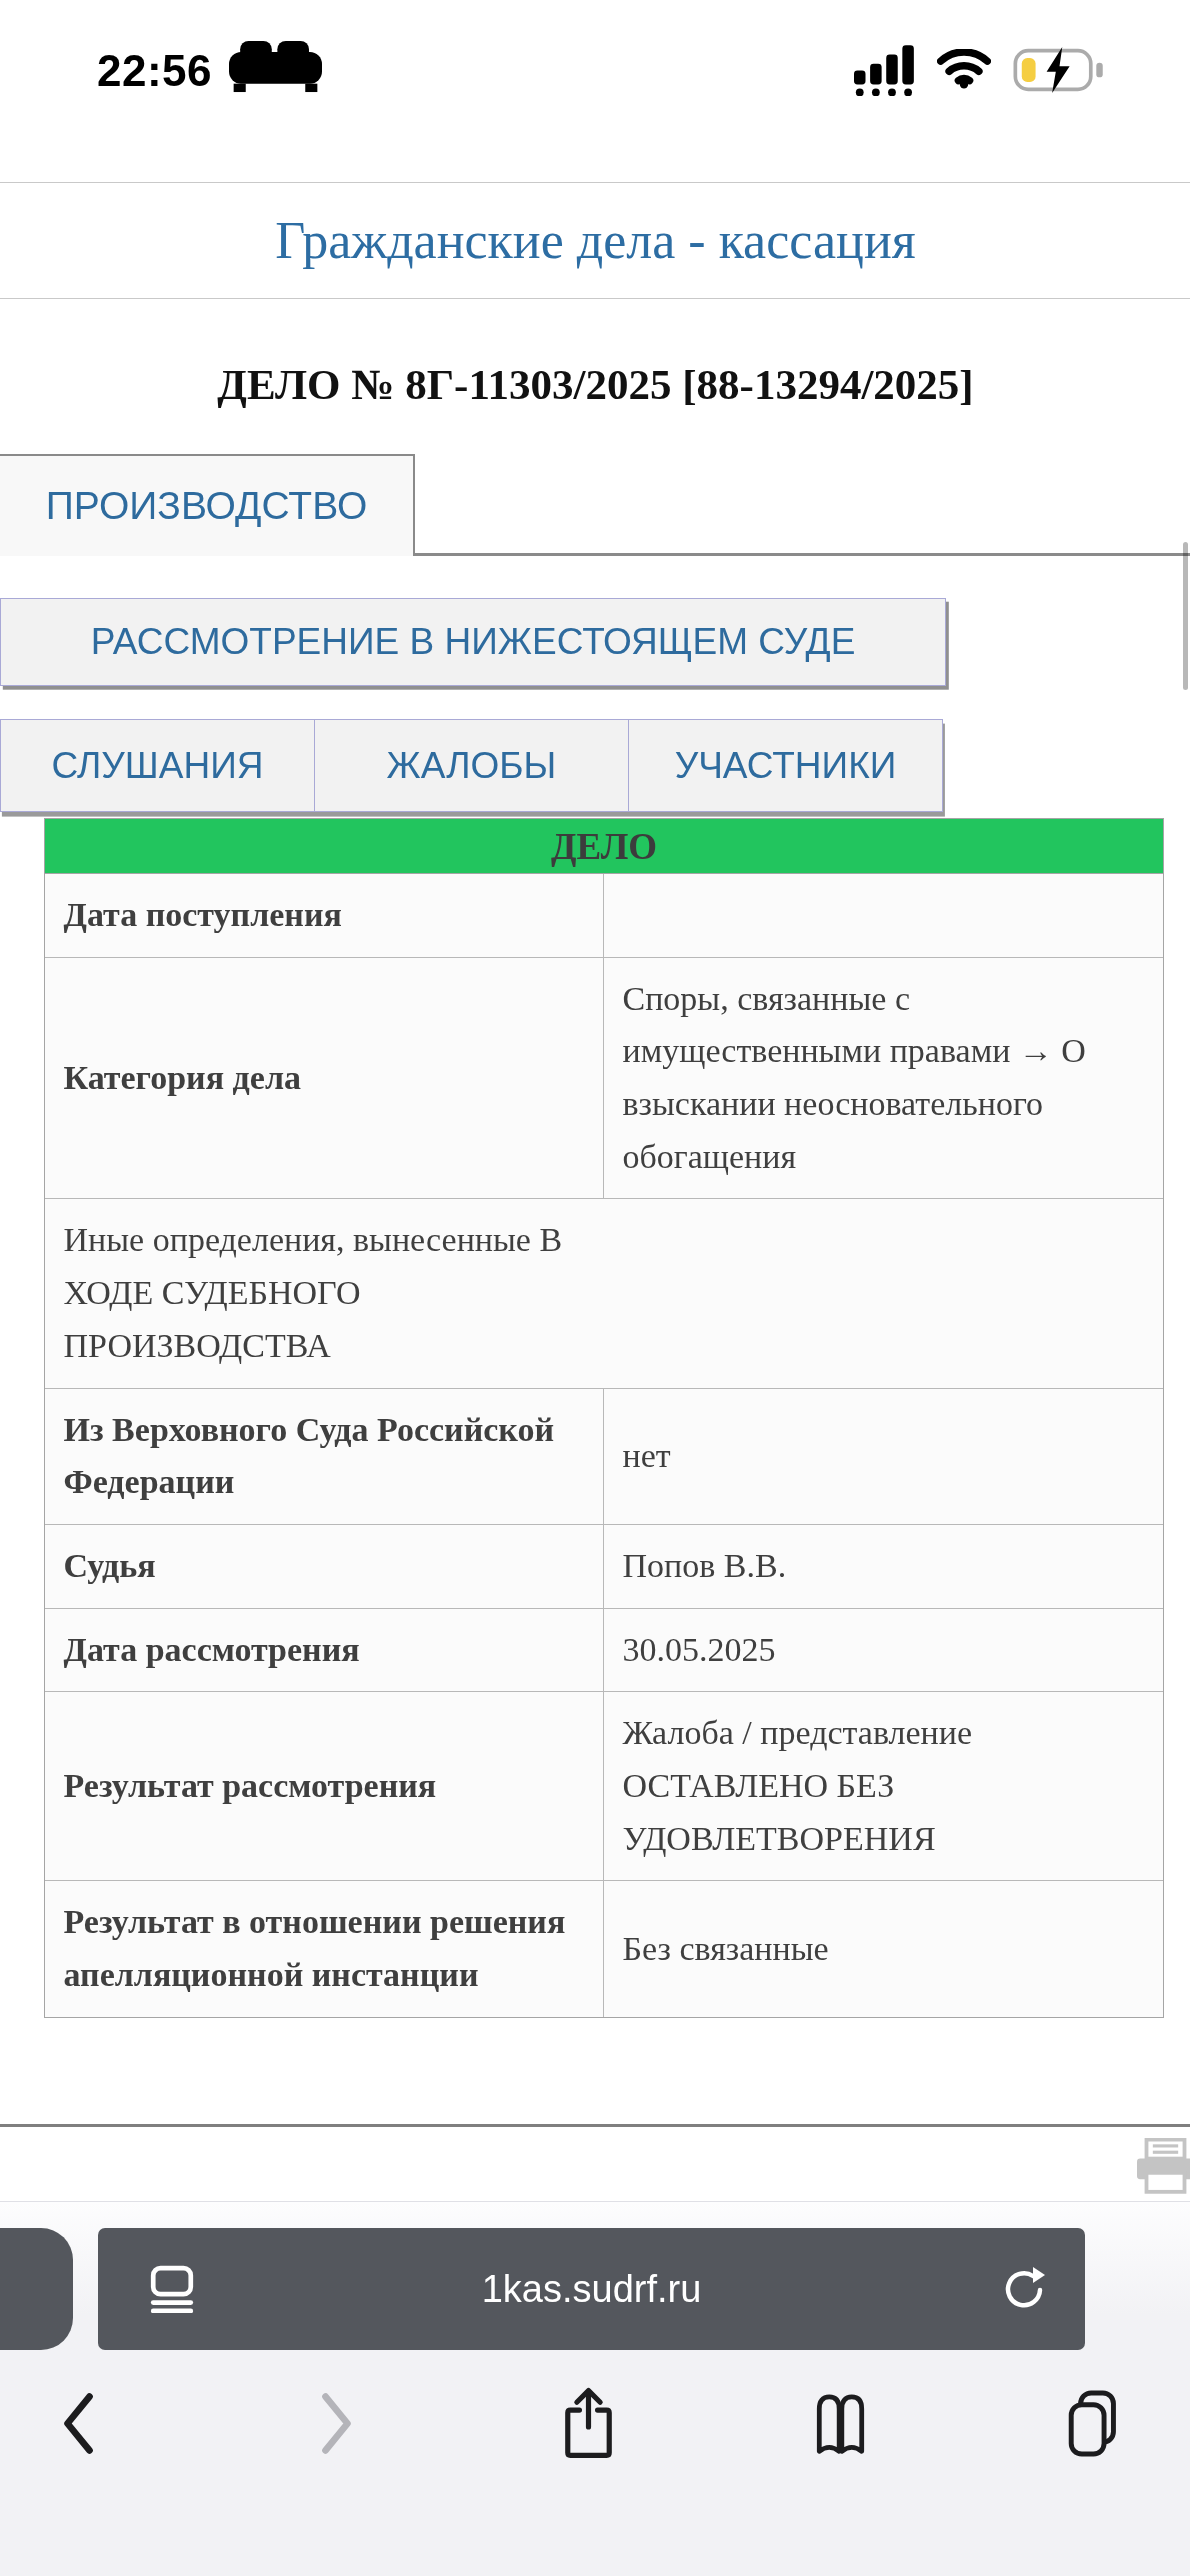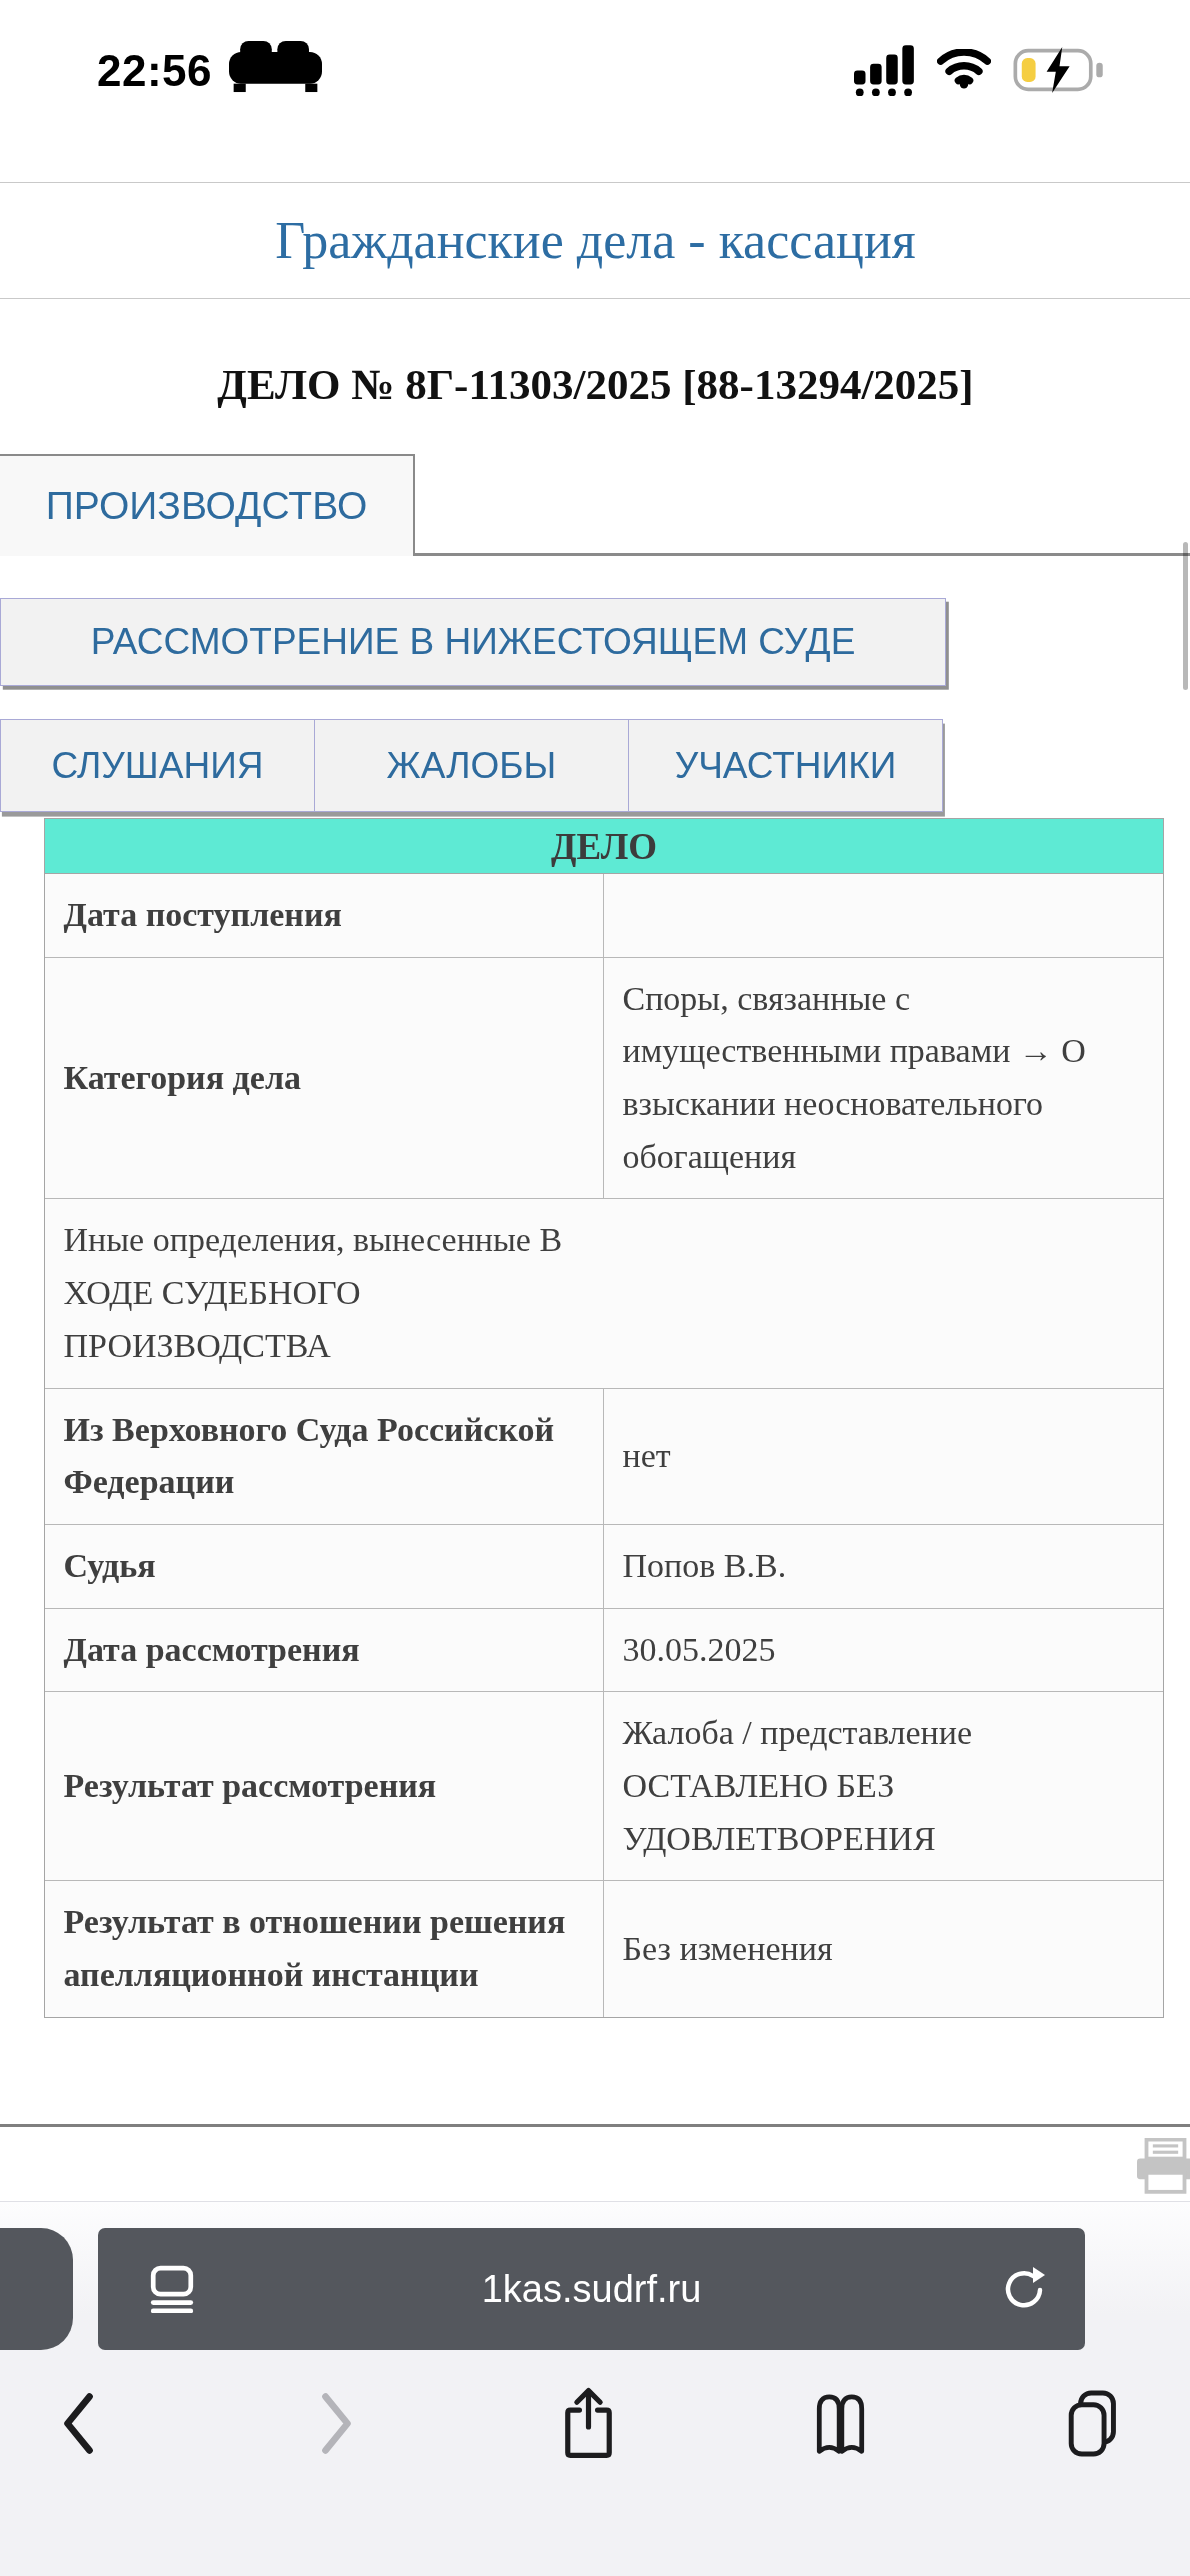--- a/index.html
+++ b/index.html
@@ -40,21 +40,21 @@
             background:#f2f2f2;border:1.9px solid #a9a9d6;box-shadow:1.9px 4.6px 0 #9a9a9a;
             display:flex;}
   .sub-tab{flex:1;display:flex;align-items:center;justify-content:center;
            border-right:1.9px solid #a9a9d6;font-size:37px;color:#2e6b9e;}
   .sub-tab:last-child{border-right:none;}
 
   
   .case-table{position:absolute;top:818px;left:44px;width:1120px;box-sizing:border-box;
               border:1.9px solid #a5a5a5;background:#fbfbfb;
               font-family:"Liberation Serif",serif;color:#3f3f3f;}
-  .tbl-header{height:54px;background:#5eead4;border-bottom:1.9px solid #a5a5a5;
+  .tbl-header{height:54px;background:#22c55e;border-bottom:1.9px solid #a5a5a5;
               display:flex;align-items:center;justify-content:center;
               font-weight:700;font-size:37px;color:#3c3c3c;}
   .tbl-row{display:flex;border-bottom:1.9px solid #b8b8b8;}
   .tbl-row:last-child{border-bottom:none;}
   .tbl-cell{box-sizing:border-box;padding:15px 18.5px;font-size:34px;line-height:1.55;
             display:flex;align-items:center;}
   .tbl-label{width:50%;border-right:1.9px solid #b8b8b8;font-weight:700;}
   .tbl-value{width:50%;}
 
   .content-bottom-line{position:absolute;top:2124px;left:0;width:100%;height:2.8px;background:#7f7f7f;}
@@ -182,21 +182,21 @@
       <div class="tbl-cell tbl-value">30.05.2025</div>
     </div>
 
     <div class="tbl-row">
       <div class="tbl-cell tbl-label">Результат рассмотрения</div>
       <div class="tbl-cell tbl-value">Жалоба / представление ОСТАВЛЕНО БЕЗ УДОВЛЕТВОРЕНИЯ</div>
     </div>
 
     <div class="tbl-row">
       <div class="tbl-cell tbl-label">Результат в отношении решения апелляционной инстанции</div>
-      <div class="tbl-cell tbl-value">Без изменения</div>
+      <div class="tbl-cell tbl-value">Без связанные</div>
     </div>
   </div>
   </div>
 
   <div class="content-bottom-line"></div>
 
   <div class="print-icon">
     <svg width="65" height="57" viewBox="0 0 40 36">
       <rect x="8" y="1" width="24" height="12" fill="none" stroke="currentColor" stroke-width="2.4"></rect>
       <line x1="12" y1="5" x2="28" y2="5" stroke="currentColor" stroke-width="2"></line>

